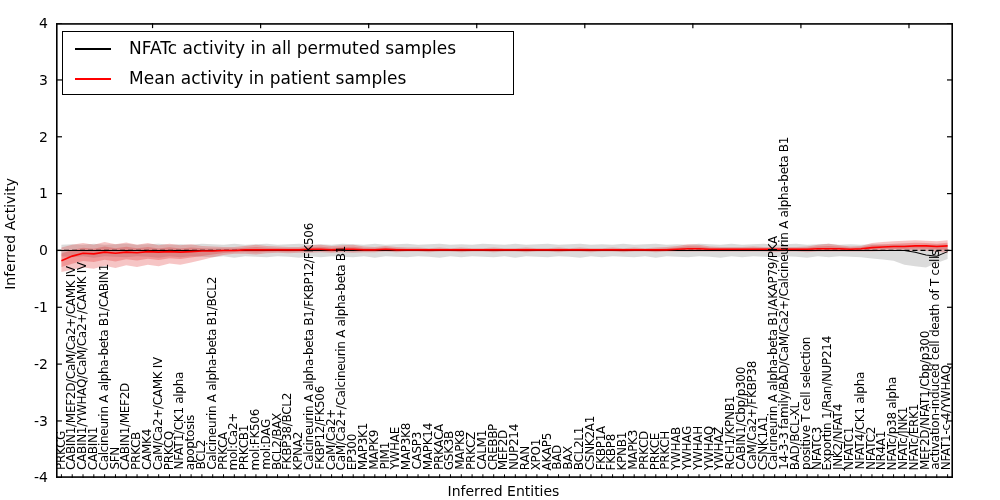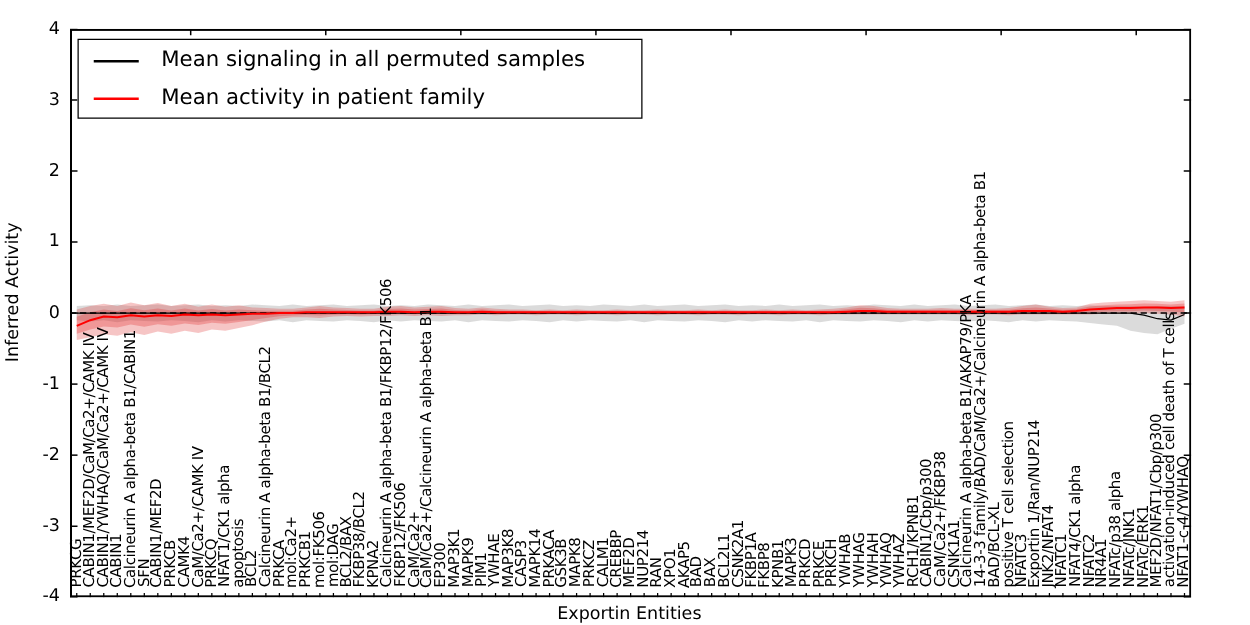--- a/index.html
+++ b/index.html
@@ -19,21 +19,21 @@
   .legend-row{display:flex;align-items:center;height:27px;margin-top:3px;}
   .legend-line{width:36px;height:0;border-top-style:solid;border-top-width:2px;margin-left:12px;margin-right:18px;}
   .legend-text{font-size:17px;line-height:17px;}
 </style>
 </head>
 <body>
 
 <div id="figure">
 
   <div id="ylabel">Inferred Activity</div>
-  <div id="xlabel">Exportin Entities</div>
+  <div id="xlabel">Inferred Entities</div>
 
   <svg id="plot-svg" width="897" height="455" viewBox="0 0 896.5 454.5">
       <path d="M5.40,221.52 L16.20,220.95 L27.00,221.52 L37.80,220.38 L48.61,221.52 L59.41,220.95 L70.21,220.38 L81.01,221.52 L91.81,220.95 L102.61,220.38 L113.41,221.52 L124.21,220.95 L135.02,221.52 L145.82,220.38 L156.62,220.95 L167.42,221.52 L178.22,220.38 L189.02,221.52 L199.82,220.95 L210.62,220.38 L221.42,221.52 L232.23,220.95 L243.03,220.38 L253.83,221.52 L264.63,220.95 L275.43,221.52 L286.23,220.38 L297.03,220.95 L307.83,221.52 L318.64,220.38 L329.44,221.52 L340.24,220.95 L351.04,220.38 L361.84,221.52 L372.64,220.95 L383.44,220.38 L394.24,221.52 L405.05,220.95 L415.85,221.52 L426.65,220.38 L437.45,220.95 L448.25,221.52 L459.05,220.38 L469.85,221.52 L480.65,220.95 L491.45,220.38 L502.26,221.52 L513.06,220.95 L523.86,220.38 L534.66,221.52 L545.46,220.95 L556.26,221.52 L567.06,220.38 L577.86,221.52 L588.67,220.95 L599.47,220.38 L610.27,221.52 L621.07,220.95 L631.87,221.52 L642.67,220.38 L653.47,220.95 L664.27,221.52 L675.08,220.38 L685.88,221.52 L696.68,220.95 L707.48,220.38 L718.28,221.52 L729.08,220.95 L739.88,220.38 L750.68,221.52 L761.48,220.95 L772.29,220.38 L783.09,221.52 L793.89,220.95 L804.69,221.52 L815.49,220.95 L826.29,221.52 L837.09,221.52 L847.89,221.52 L858.70,222.09 L869.50,221.52 L880.30,221.52 L891.10,221.52 L891.10,235.72 L880.30,239.70 L869.50,244.24 L858.70,243.10 L847.89,241.40 L837.09,237.42 L826.29,236.29 L815.49,235.15 L804.69,234.02 L793.89,233.45 L783.09,232.88 L772.29,234.02 L761.48,232.88 L750.68,234.58 L739.88,233.45 L729.08,232.88 L718.28,234.02 L707.48,233.45 L696.68,232.88 L685.88,234.02 L675.08,232.88 L664.27,234.58 L653.47,233.45 L642.67,232.88 L631.87,234.02 L621.07,233.45 L610.27,232.88 L599.47,234.58 L588.67,232.88 L577.86,234.02 L567.06,233.45 L556.26,232.88 L545.46,234.02 L534.66,232.88 L523.86,234.58 L513.06,233.45 L502.26,232.88 L491.45,234.02 L480.65,233.45 L469.85,232.88 L459.05,234.58 L448.25,232.88 L437.45,234.02 L426.65,233.45 L415.85,232.88 L405.05,234.02 L394.24,232.88 L383.44,234.58 L372.64,233.45 L361.84,232.88 L351.04,234.02 L340.24,233.45 L329.44,232.88 L318.64,234.58 L307.83,232.88 L297.03,234.02 L286.23,233.45 L275.43,232.88 L264.63,234.02 L253.83,232.88 L243.03,234.58 L232.23,233.45 L221.42,232.88 L210.62,234.02 L199.82,233.45 L189.02,232.88 L178.22,234.58 L167.42,232.88 L156.62,234.02 L145.82,233.45 L135.02,232.88 L124.21,234.02 L113.41,232.88 L102.61,234.58 L91.81,233.45 L81.01,232.88 L70.21,234.02 L59.41,233.45 L48.61,232.88 L37.80,234.58 L27.00,232.88 L16.20,234.02 L5.40,232.88 Z" fill="#999999" fill-opacity="0.35" stroke="none"></path>
       <path d="M5.40,224.36 L16.20,221.52 L27.00,219.82 L37.80,221.52 L48.61,218.68 L59.41,220.95 L70.21,219.25 L81.01,221.52 L91.81,219.82 L102.61,222.09 L113.41,220.38 L124.21,222.09 L135.02,220.95 L145.82,222.66 L156.62,223.22 L167.42,223.79 L178.22,223.79 L189.02,222.66 L199.82,221.52 L210.62,222.66 L221.42,223.22 L232.23,223.79 L243.03,223.79 L253.83,222.09 L264.63,221.52 L275.43,222.66 L286.23,222.09 L297.03,221.52 L307.83,223.22 L318.64,223.79 L329.44,222.66 L340.24,223.79 L351.04,224.36 L361.84,224.36 L372.64,224.93 L383.44,224.36 L394.24,224.93 L405.05,224.36 L415.85,224.93 L426.65,224.93 L437.45,224.36 L448.25,224.93 L459.05,224.93 L469.85,224.36 L480.65,224.93 L491.45,224.93 L502.26,224.36 L513.06,224.93 L523.86,224.36 L534.66,224.93 L545.46,224.93 L556.26,224.36 L567.06,224.93 L577.86,224.36 L588.67,224.93 L599.47,224.36 L610.27,223.79 L621.07,222.66 L631.87,220.95 L642.67,221.52 L653.47,223.22 L664.27,223.79 L675.08,223.79 L685.88,223.79 L696.68,223.22 L707.48,223.79 L718.28,223.79 L729.08,223.79 L739.88,223.79 L750.68,223.22 L761.48,221.52 L772.29,220.38 L783.09,222.09 L793.89,223.22 L804.69,222.66 L815.49,219.82 L826.29,218.68 L837.09,218.11 L847.89,217.54 L858.70,216.98 L869.50,217.54 L880.30,218.11 L891.10,216.98 L891.10,230.04 L880.30,228.34 L869.50,227.77 L858.70,227.20 L847.89,227.77 L837.09,227.77 L826.29,227.77 L815.49,228.34 L804.69,228.34 L793.89,228.34 L783.09,228.34 L772.29,228.34 L761.48,228.34 L750.68,228.90 L739.88,228.34 L729.08,228.34 L718.28,228.90 L707.48,228.34 L696.68,228.34 L685.88,228.34 L675.08,228.34 L664.27,228.34 L653.47,228.34 L642.67,228.34 L631.87,228.34 L621.07,228.34 L610.27,228.34 L599.47,228.90 L588.67,228.34 L577.86,228.34 L567.06,228.90 L556.26,228.34 L545.46,228.34 L534.66,228.90 L523.86,228.34 L513.06,228.34 L502.26,228.90 L491.45,228.34 L480.65,228.34 L469.85,228.90 L459.05,228.34 L448.25,228.34 L437.45,228.90 L426.65,228.34 L415.85,228.34 L405.05,228.90 L394.24,228.34 L383.44,228.34 L372.64,228.90 L361.84,228.34 L351.04,228.34 L340.24,228.90 L329.44,228.34 L318.64,228.90 L307.83,228.90 L297.03,229.47 L286.23,228.90 L275.43,229.47 L264.63,228.90 L253.83,229.47 L243.03,229.47 L232.23,230.04 L221.42,229.47 L210.62,230.04 L199.82,231.18 L189.02,230.61 L178.22,230.61 L167.42,231.74 L156.62,234.02 L145.82,236.86 L135.02,239.13 L124.21,241.40 L113.41,240.26 L102.61,243.10 L91.81,241.40 L81.01,243.67 L70.21,241.97 L59.41,244.81 L48.61,242.54 L37.80,245.38 L27.00,244.24 L16.20,246.51 L5.40,248.78 Z" fill="#e03030" fill-opacity="0.28" stroke="none"></path>
       <path d="M5.40,230.24 L16.20,226.63 L27.00,224.42 L37.80,225.61 L48.61,223.28 L59.41,225.04 L70.21,223.59 L81.01,225.10 L91.81,223.65 L102.61,225.16 L113.41,223.96 L124.21,225.16 L135.02,224.27 L145.82,224.96 L156.62,225.27 L167.42,225.33 L178.22,225.33 L189.02,224.45 L199.82,223.82 L210.62,224.45 L221.42,224.76 L232.23,225.07 L243.03,225.07 L253.83,223.88 L264.63,223.56 L275.43,224.45 L286.23,223.88 L297.03,223.56 L307.83,224.76 L318.64,225.07 L329.44,224.19 L340.24,225.07 L351.04,225.38 L361.84,225.38 L372.64,225.69 L383.44,225.38 L394.24,225.69 L405.05,225.38 L415.85,225.69 L426.65,225.69 L437.45,225.38 L448.25,225.69 L459.05,225.69 L469.85,225.38 L480.65,225.69 L491.45,225.69 L502.26,225.38 L513.06,225.69 L523.86,225.38 L534.66,225.69 L545.46,225.69 L556.26,225.38 L567.06,225.69 L577.86,225.38 L588.67,225.69 L599.47,225.38 L610.27,225.07 L621.07,224.19 L631.87,223.00 L642.67,223.31 L653.47,224.50 L664.27,224.81 L675.08,224.81 L685.88,224.81 L696.68,224.50 L707.48,224.81 L718.28,224.81 L729.08,224.81 L739.88,224.81 L750.68,224.50 L761.48,223.31 L772.29,222.68 L783.09,223.62 L793.89,224.50 L804.69,223.93 L815.49,221.86 L826.29,220.98 L837.09,220.41 L847.89,220.10 L858.70,219.53 L869.50,219.84 L880.30,220.41 L891.10,219.53 L891.10,226.72 L880.30,226.04 L869.50,225.47 L858.70,225.16 L847.89,225.72 L837.09,225.72 L826.29,225.98 L815.49,226.55 L804.69,227.06 L793.89,227.31 L783.09,227.06 L772.29,227.06 L761.48,227.06 L750.68,227.63 L739.88,227.31 L729.08,227.31 L718.28,227.63 L707.48,227.31 L696.68,227.31 L685.88,227.31 L675.08,227.31 L664.27,227.31 L653.47,227.31 L642.67,227.06 L631.87,227.06 L621.07,227.31 L610.27,227.57 L599.47,227.88 L588.67,227.57 L577.86,227.57 L567.06,227.88 L556.26,227.57 L545.46,227.57 L534.66,227.88 L523.86,227.57 L513.06,227.57 L502.26,227.88 L491.45,227.57 L480.65,227.57 L469.85,227.88 L459.05,227.57 L448.25,227.57 L437.45,227.88 L426.65,227.57 L415.85,227.57 L405.05,227.88 L394.24,227.57 L383.44,227.57 L372.64,227.88 L361.84,227.57 L351.04,227.57 L340.24,227.88 L329.44,227.31 L318.64,227.88 L307.83,227.88 L297.03,227.94 L286.23,227.63 L275.43,228.19 L264.63,227.63 L253.83,227.94 L243.03,228.19 L232.23,228.51 L221.42,228.19 L210.62,228.51 L199.82,229.13 L189.02,228.82 L178.22,229.07 L167.42,229.70 L156.62,231.20 L145.82,232.77 L135.02,234.27 L124.21,235.78 L113.41,234.90 L102.61,236.71 L91.81,235.52 L81.01,237.28 L70.21,236.09 L59.41,238.16 L48.61,236.40 L37.80,238.73 L27.00,237.85 L16.20,240.38 L5.40,243.67 Z" fill="#e03030" fill-opacity="0.30" stroke="none"></path>
       <polyline points="5.40,227.20 16.20,227.20 27.00,227.20 37.80,227.20 48.61,227.20 59.41,227.20 70.21,227.20 81.01,227.20 91.81,227.20 102.61,227.20 113.41,227.20 124.21,227.20 135.02,227.20 145.82,227.20 156.62,227.20 167.42,227.20 178.22,227.20 189.02,227.20 199.82,227.20 210.62,227.20 221.42,227.20 232.23,227.20 243.03,227.20 253.83,227.20 264.63,227.20 275.43,227.20 286.23,227.20 297.03,227.20 307.83,227.20 318.64,227.20 329.44,227.20 340.24,227.20 351.04,227.20 361.84,227.20 372.64,227.20 383.44,227.20 394.24,227.20 405.05,227.20 415.85,227.20 426.65,227.20 437.45,227.20 448.25,227.20 459.05,227.20 469.85,227.20 480.65,227.20 491.45,227.20 502.26,227.20 513.06,227.20 523.86,227.20 534.66,227.20 545.46,227.20 556.26,227.20 567.06,227.20 577.86,227.20 588.67,227.20 599.47,227.20 610.27,227.20 621.07,227.20 631.87,227.20 642.67,227.20 653.47,227.20 664.27,227.20 675.08,227.20 685.88,227.20 696.68,227.20 707.48,227.20 718.28,227.20 729.08,227.20 739.88,227.20 750.68,227.20 761.48,227.20 772.29,227.20 783.09,227.20 793.89,227.20 804.69,227.20 815.49,227.20 826.29,227.20 837.09,227.20 847.89,227.20 858.70,228.90 869.50,231.74 880.30,232.88 891.10,228.34" fill="none" stroke="#000000" stroke-width="1"></polyline>
       <line x1="0" y1="227.20" x2="896.5" y2="227.20" stroke="#000" stroke-width="1.2" stroke-dasharray="5 3"></line>
       <polyline points="5.40,237.42 16.20,232.88 27.00,230.04 37.80,230.61 48.61,228.90 59.41,230.04 70.21,228.90 81.01,229.47 91.81,228.34 102.61,228.90 113.41,228.34 124.21,228.90 135.02,228.34 145.82,227.77 156.62,227.77 167.42,227.20 178.22,227.20 189.02,226.63 199.82,226.63 210.62,226.63 221.42,226.63 232.23,226.63 243.03,226.63 253.83,226.06 264.63,226.06 275.43,226.63 286.23,226.06 297.03,226.06 307.83,226.63 318.64,226.63 329.44,226.06 340.24,226.63 351.04,226.63 361.84,226.63 372.64,226.63 383.44,226.63 394.24,226.63 405.05,226.63 415.85,226.63 426.65,226.63 437.45,226.63 448.25,226.63 459.05,226.63 469.85,226.63 480.65,226.63 491.45,226.63 502.26,226.63 513.06,226.63 523.86,226.63 534.66,226.63 545.46,226.63 556.26,226.63 567.06,226.63 577.86,226.63 588.67,226.63 599.47,226.63 610.27,226.63 621.07,226.06 631.87,225.50 642.67,225.50 653.47,226.06 664.27,226.06 675.08,226.06 685.88,226.06 696.68,226.06 707.48,226.06 718.28,226.06 729.08,226.06 739.88,226.06 750.68,226.06 761.48,225.50 772.29,225.50 783.09,225.50 793.89,226.06 804.69,225.50 815.49,224.36 826.29,223.79 837.09,223.22 847.89,223.22 858.70,222.66 869.50,222.66 880.30,223.22 891.10,222.66" fill="none" stroke="#ff0000" stroke-width="1.6"></polyline>
       <line x1="0" y1="0.00" x2="6" y2="0.00" stroke="#000" stroke-width="1.2"></line>
       <line x1="890.5" y1="0.00" x2="896.5" y2="0.00" stroke="#000" stroke-width="1.2"></line>
@@ -240,20 +240,20 @@
       <div class="xtick-label" style="left: 897.995px;">NFATc/JNK1</div>
       <div class="xtick-label" style="left: 908.796px;">NFATc/ERK1</div>
       <div class="xtick-label" style="left: 919.597px;">MEF2D/NFAT1/Cbp/p300</div>
       <div class="xtick-label" style="left: 930.398px;">activation-induced cell death of T cells</div>
       <div class="xtick-label" style="left: 941.199px;">NFAT1-c-4/YWHAQ</div>
     </div>
 
   <div id="legend">
     <div class="legend-row">
       <span class="legend-line" id="legend-line-0" style="border-top-color: rgb(0, 0, 0);"></span>
-      <span class="legend-text">Mean signaling in all permuted samples</span>
+      <span class="legend-text">NFATc activity in all permuted samples</span>
     </div>
     <div class="legend-row">
       <span class="legend-line" id="legend-line-1" style="border-top-color: rgb(255, 0, 0);"></span>
-      <span class="legend-text">Mean activity in patient family</span>
+      <span class="legend-text">Mean activity in patient samples</span>
     </div>
   </div>
 </div>
 
 </body></html>

